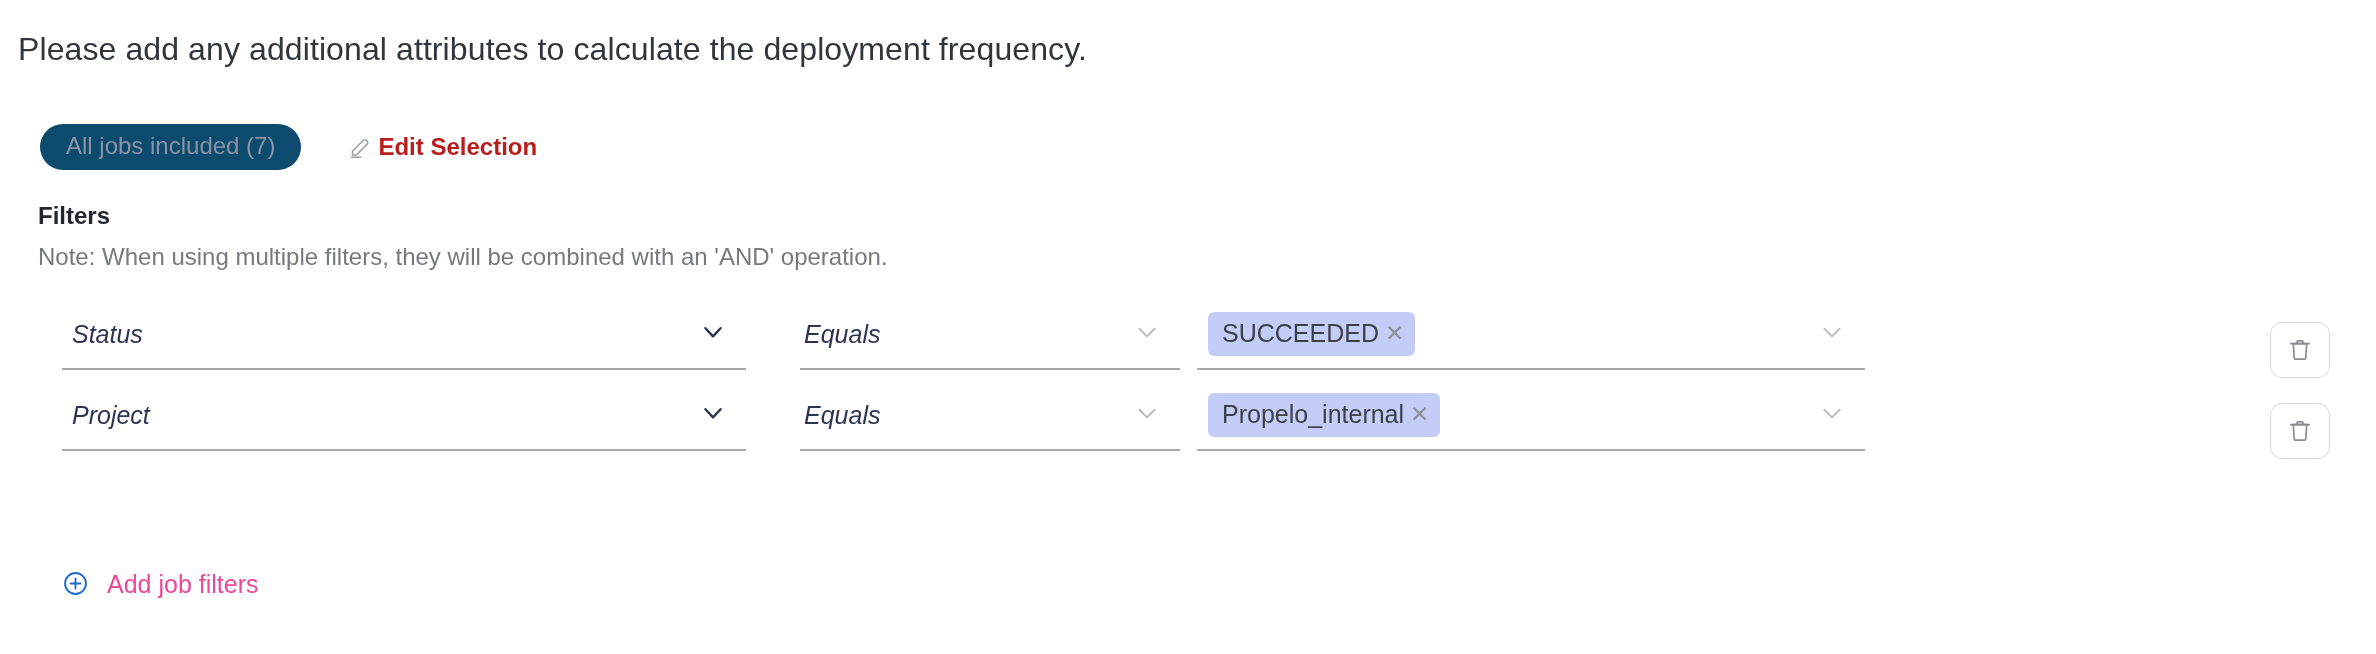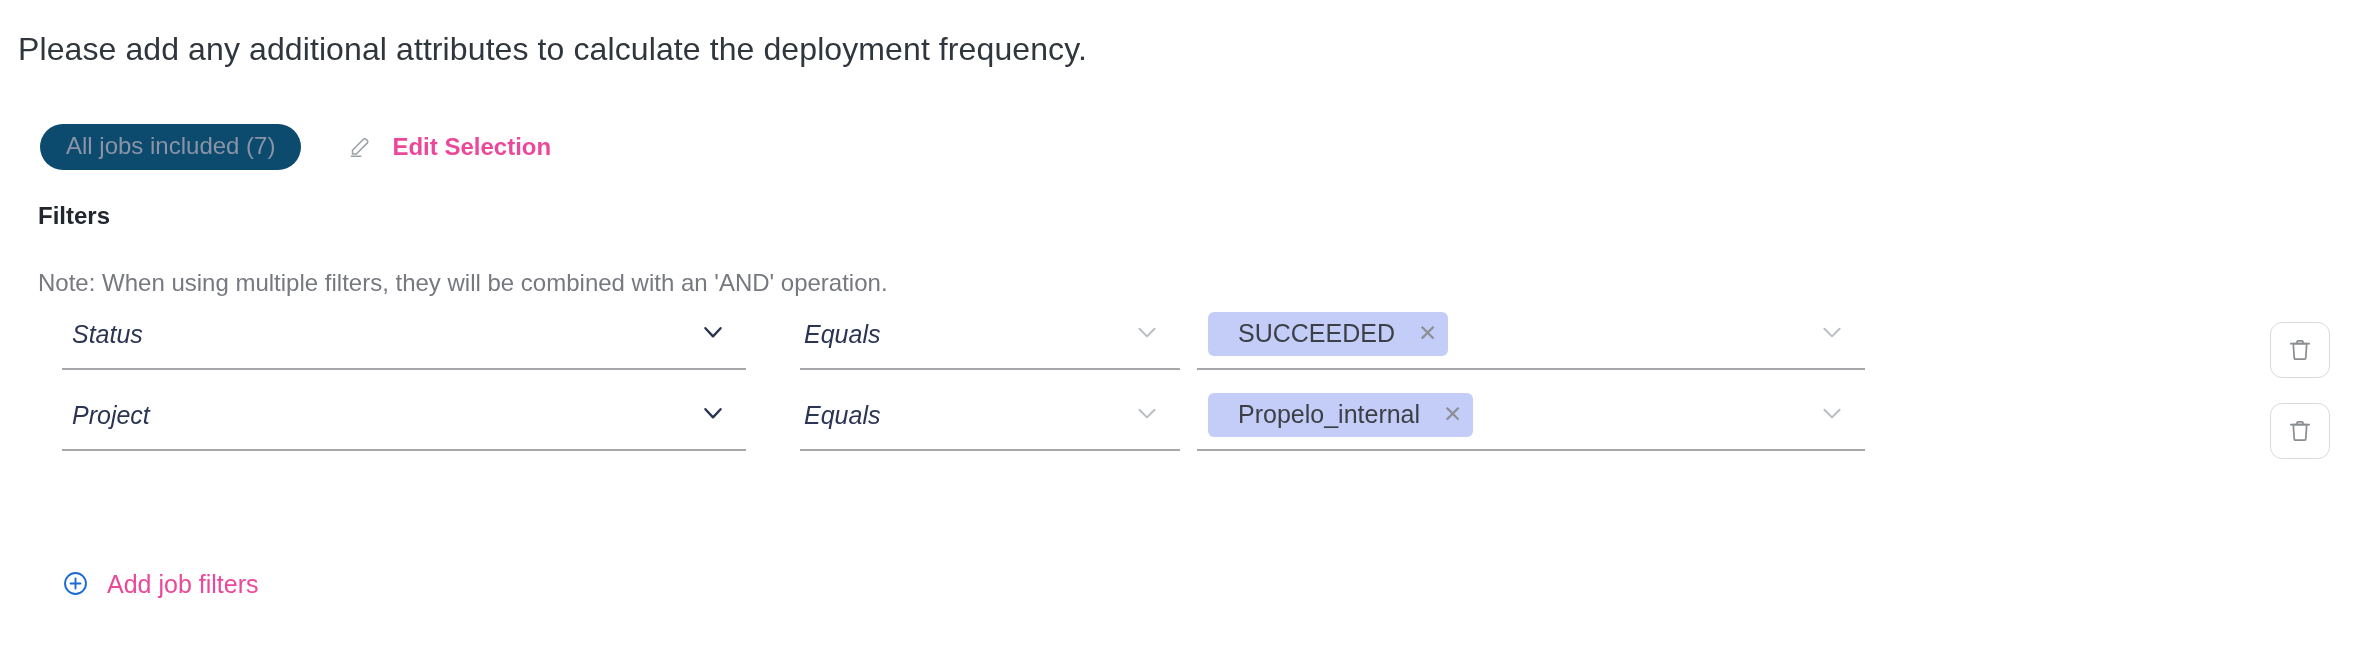--- a/index.html
+++ b/index.html
@@ -41,22 +41,23 @@
     background: #0c4a6e;
     color: #8a94a6;
     border-radius: 999px;
     padding: 9px 26px 11px 26px;
     font-size: 24px;
     line-height: 26px;
     white-space: nowrap;
   }
   .edit-selection {
     display: flex;
-    gap: 19px;
-    color: #ec4899;
+    align-items: center;
+    gap: 5px;
+    color: #b91c1c;
     font-size: 24px;
     font-weight: 700;
     line-height: 26px;
     cursor: pointer;
     white-space: nowrap;
   }
   .edit-selection .pencil {
     width: 24px;
     height: 24px;
     display: block;
@@ -74,21 +75,20 @@
     line-height: 28px;
   }
   .filters-note {
     position: absolute;
     left: 38px;
     top: 243px;
     font-size: 24px;
     color: #76797f;
     line-height: 28px;
     white-space: nowrap;
-    margin-top: 26px;
   }
 
   
   .filter-row {
     position: absolute;
     left: 0;
     width: 2376px;
     height: 80px;
   }
   #row-0 { top: 300px; }
@@ -128,25 +128,25 @@
   .chev.dark path { stroke: #2b3553; stroke-width: 2.2; }
   .chev.light path { stroke: #b9bcc1; stroke-width: 1.8; }
 
   
   .chip {
     background: #c3cdf7;
     color: #3b3f46;
     border-radius: 6px;
     font-size: 25px;
     line-height: 28px;
-    padding: 7px 11px 9px 30px;
+    padding: 7px 11px 9px 14px;
     margin-left: 11px;
     display: inline-flex;
     align-items: center;
-    gap: 23px;
+    gap: 6px;
     white-space: nowrap;
     max-width: 520px;
   }
   .chip-x {
     color: #8d8f94;
     font-size: 23px;
     line-height: 23px;
     cursor: pointer;
     font-weight: 400;
   }

